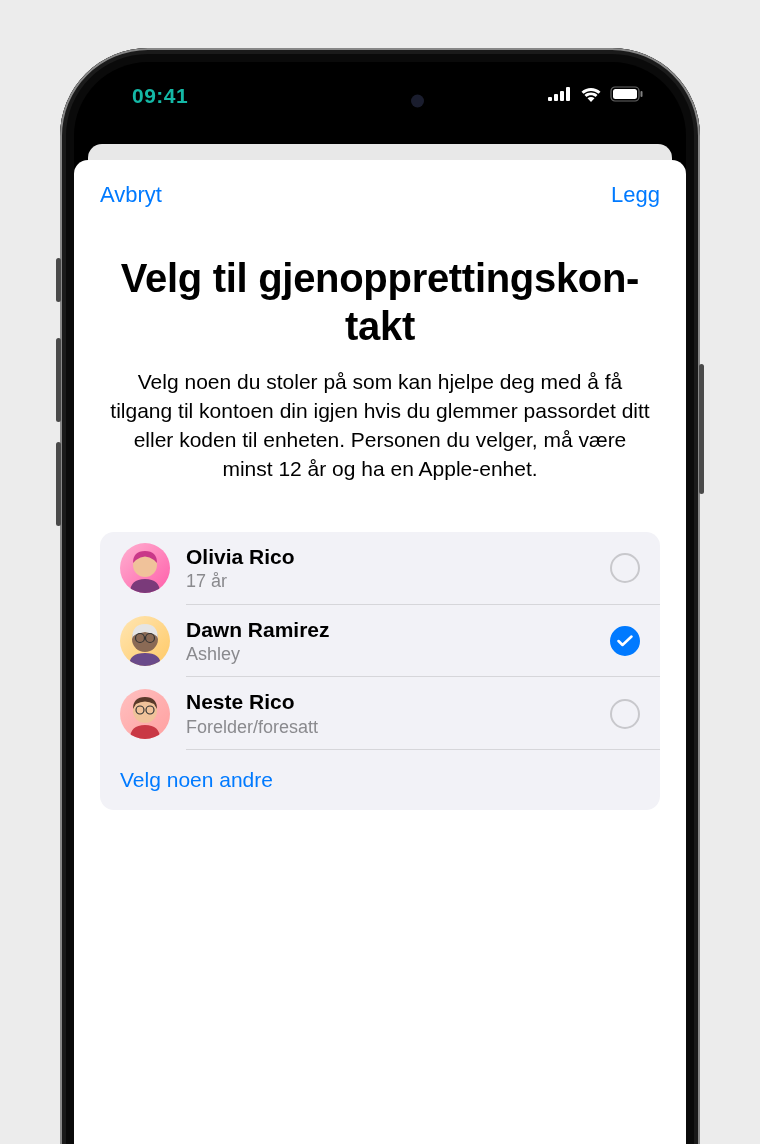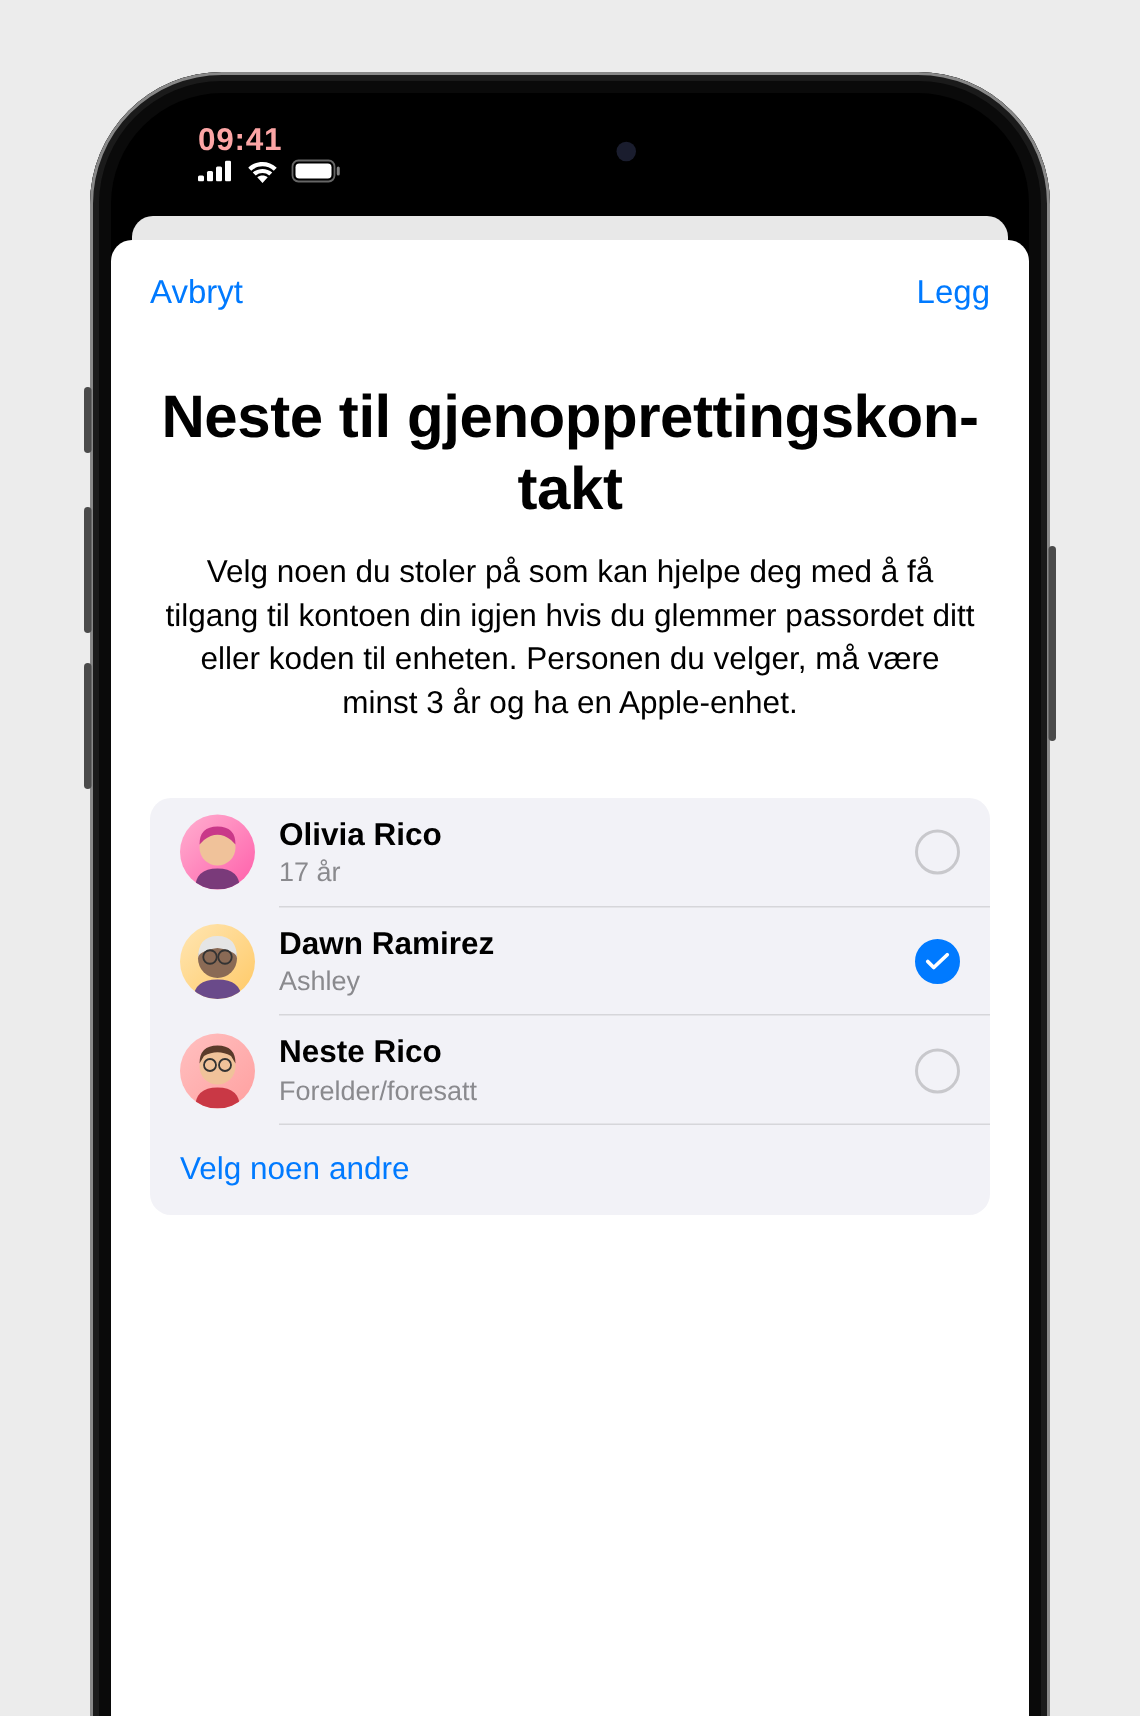--- a/index.html
+++ b/index.html
@@ -31,25 +31,24 @@
     .phone-screen {
       background: #000;
       border-radius: 74px 74px 0 0;
       overflow: hidden;
       height: 1082px;
       position: relative;
     }
     .status-bar {
       display: flex;
       justify-content: space-between;
-      align-items: flex-start;
+      align-items: center;
       padding: 20px 42px 14px 58px;
-      color: #fca5a5;
+      color: #14b8a6;
       height: 62px;
-      flex-direction: column;
     }
     .status-time {
       font-size: 21px;
       font-weight: 600;
       letter-spacing: 0.5px;
     }
     .status-icons {
       display: flex;
       gap: 8px;
       align-items: center;
@@ -247,22 +246,22 @@
     </div>
 
     <div class="sheet-behind"></div>
 
     <div class="modal-sheet">
       <div class="nav-bar">
         <button class="nav-button">Avbryt</button>
         <button class="nav-button">Legg</button>
       </div>
 
-      <h1 class="page-title">Neste til gjenopprettingskon-takt</h1>
-      <p class="page-description">Velg noen du stoler på som kan hjelpe deg med å få tilgang til kontoen din igjen hvis du glemmer passordet ditt eller koden til enheten. Personen du velger, må være minst 3 år og ha en Apple-enhet.</p>
+      <h1 class="page-title">Velg til gjenopprettingskon-takt</h1>
+      <p class="page-description">Velg noen du stoler på som kan hjelpe deg med å få tilgang til kontoen din igjen hvis du glemmer passordet ditt eller koden til enheten. Personen du velger, må være minst 12 år og ha en Apple-enhet.</p>
 
       <div class="contact-list">
 
         <div class="contact-row">
           <div class="avatar avatar-1">
             <div class="avatar-face">
               <svg width="50" height="50" viewBox="0 0 50 50">
                   <circle cx="25" cy="22" r="12" fill="#f0c29a"></circle>
                   <path d="M10 50 Q10 36 25 36 Q40 36 40 50 Z" fill="#7a3a7a"></path>
                   <path d="M13 20 Q13 8 25 8 Q37 8 37 20 L34 17 Q25 10 16 17 Z" fill="#c93889"></path>

